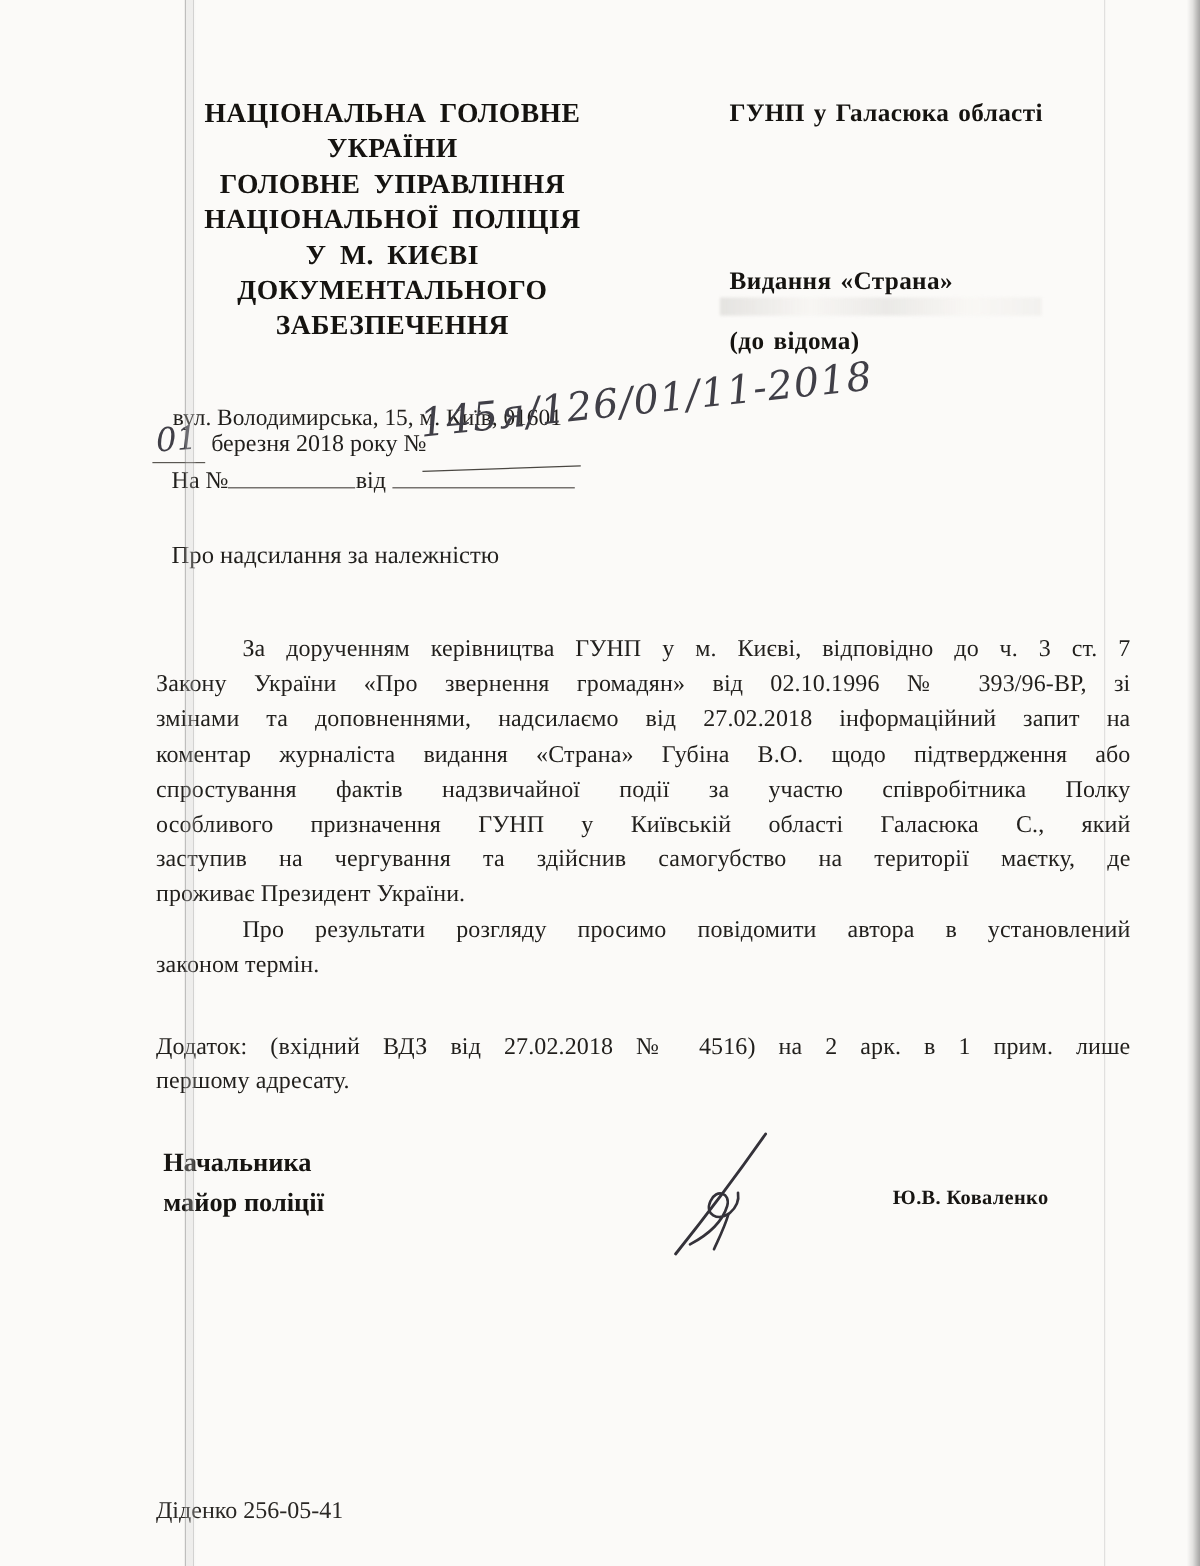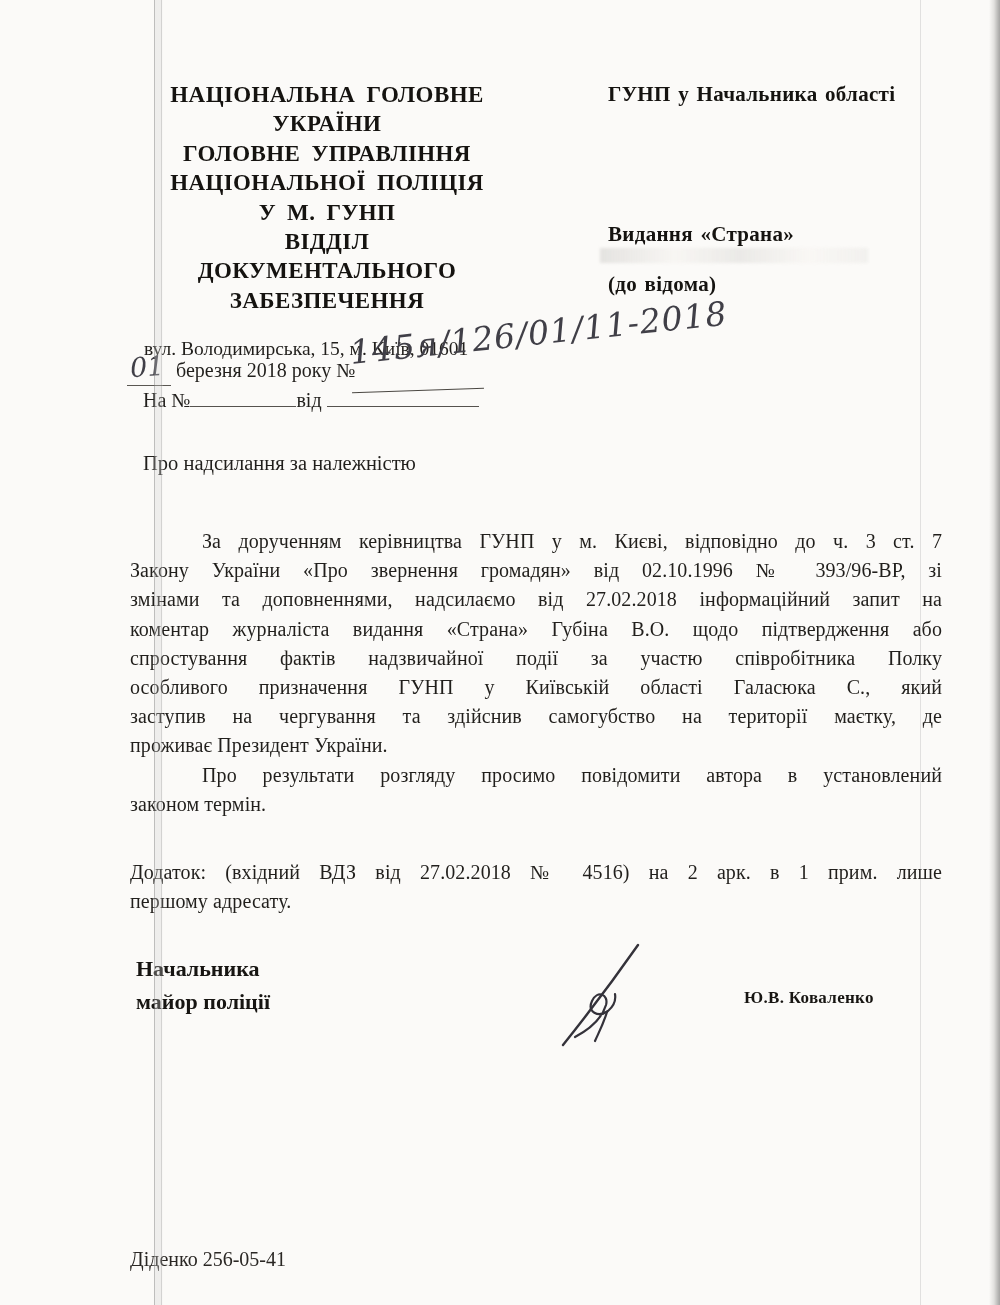--- a/index.html
+++ b/index.html
@@ -89,27 +89,26 @@
 </head>
 <body>
 
 <div class="page">
 
   <div class="abs lh-left jlines-none">
       <div>НАЦІОНАЛЬНА ГОЛОВНЕ</div>
       <div>УКРАЇНИ</div>
       <div>ГОЛОВНЕ УПРАВЛІННЯ</div>
       <div>НАЦІОНАЛЬНОЇ ПОЛІЦІЯ</div>
-      <div>У М. ГУНП</div>
-      <div>ВІДДІЛ</div>
+      <div>У М. КИЄВІ</div>
       <div>ДОКУМЕНТАЛЬНОГО</div>
       <div>ЗАБЕЗПЕЧЕННЯ</div>
     </div>
 
-  <div class="abs lh-right" id="recipient">ГУНП у Начальника  області</div>
+  <div class="abs lh-right" id="recipient">ГУНП у Галасюка  області</div>
   <div class="abs lh-right" id="publication">Видання «Страна»</div>
   <div class="abs lh-right" id="note">(до відома)</div>
 
   <div class="abs address">вул. Володимирська, 15,  м. Київ, 01601</div>
   <div class="abs hand hand-day">01</div>
   <div class="abs day-underline artifact"></div>
   <div class="abs date-printed">березня 2018 року  №</div>
   <div class="abs hand hand-number">145я/126/01/11-2018</div>
   <div class="abs number-underline artifact"></div>
 

